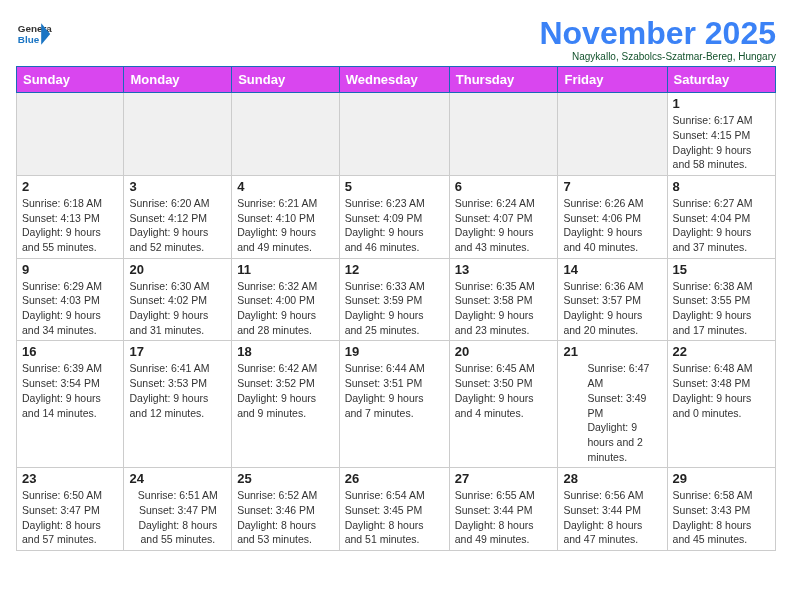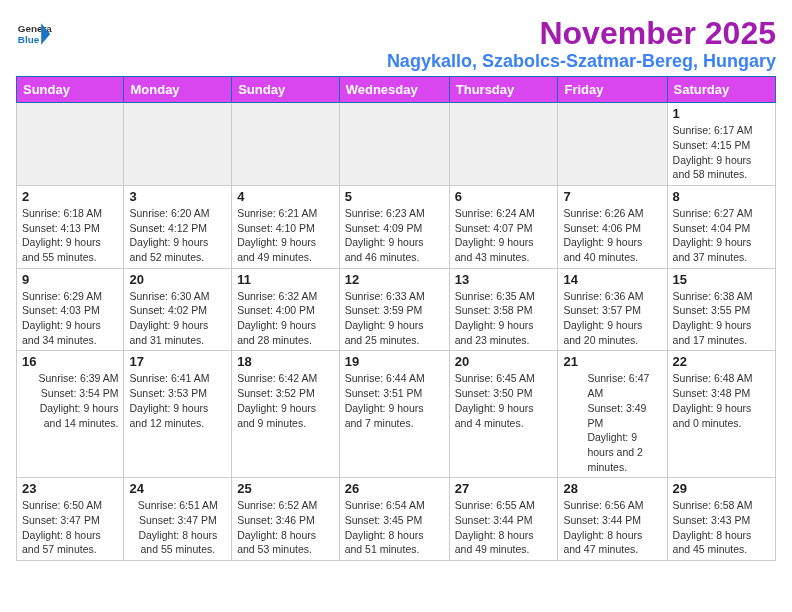--- a/index.html
+++ b/index.html
@@ -24,27 +24,26 @@
     .logo-icon {
       width: 36px;
       height: 36px;
     }
     .title-area {
       text-align: right;
     }
     .month-title {
       font-size: 32px;
       font-weight: bold;
-      color: #a21caf;
+      color: #3b82f6;
       line-height: 1.1;
     }
     .subtitle {
-      font-size: 18px;
-      color: #3b82f6;
-      font-weight: bold;
+      font-size: 10px;
+      color: #14532d;
     }
     .calendar {
       width: 100%;
       border-collapse: collapse;
       border: 1px solid #ccc;
     }
     .calendar th {
       background: #d946ef;
       color: #fff;
       font-size: 13px;
@@ -208,21 +207,21 @@
         <td>
           <span class="day-number">15</span>
           <div class="day-info" style="white-space: pre-line;">Sunrise: 6:38 AM
 Sunset: 3:55 PM
 Daylight: 9 hours and 17 minutes.</div>
         </td>
       </tr>
       <tr class="week-row">
         <td>
           <span class="day-number">16</span>
-          <div class="day-info" style="white-space: pre-line; text-align: right;">Sunrise: 6:39 AM
+          <div class="day-info" style="white-space: pre-line;">Sunrise: 6:39 AM
 Sunset: 3:54 PM
 Daylight: 9 hours and 14 minutes.</div>
         </td>
         <td>
           <span class="day-number">17</span>
           <div class="day-info" style="white-space: pre-line;">Sunrise: 6:41 AM
 Sunset: 3:53 PM
 Daylight: 9 hours and 12 minutes.</div>
         </td>
         <td>

